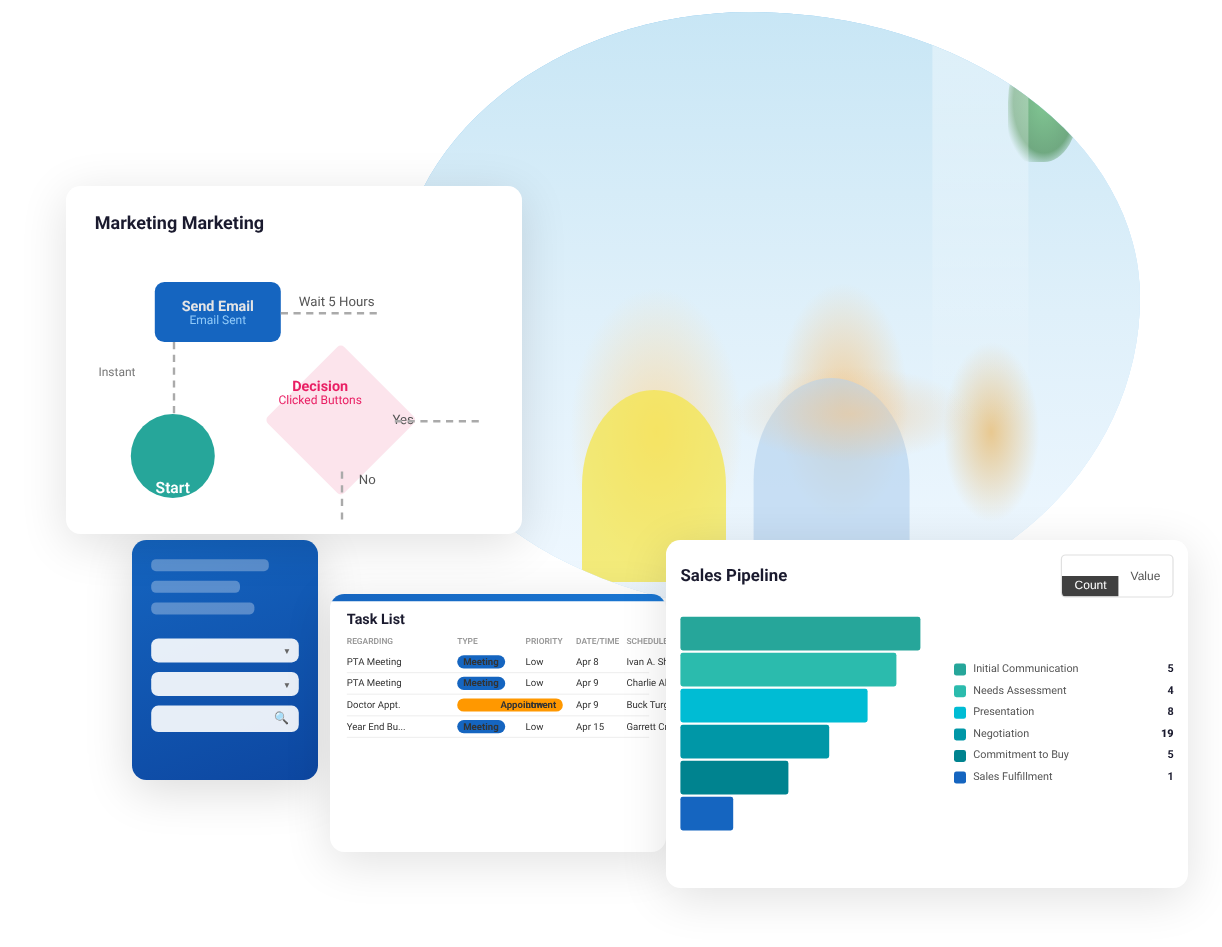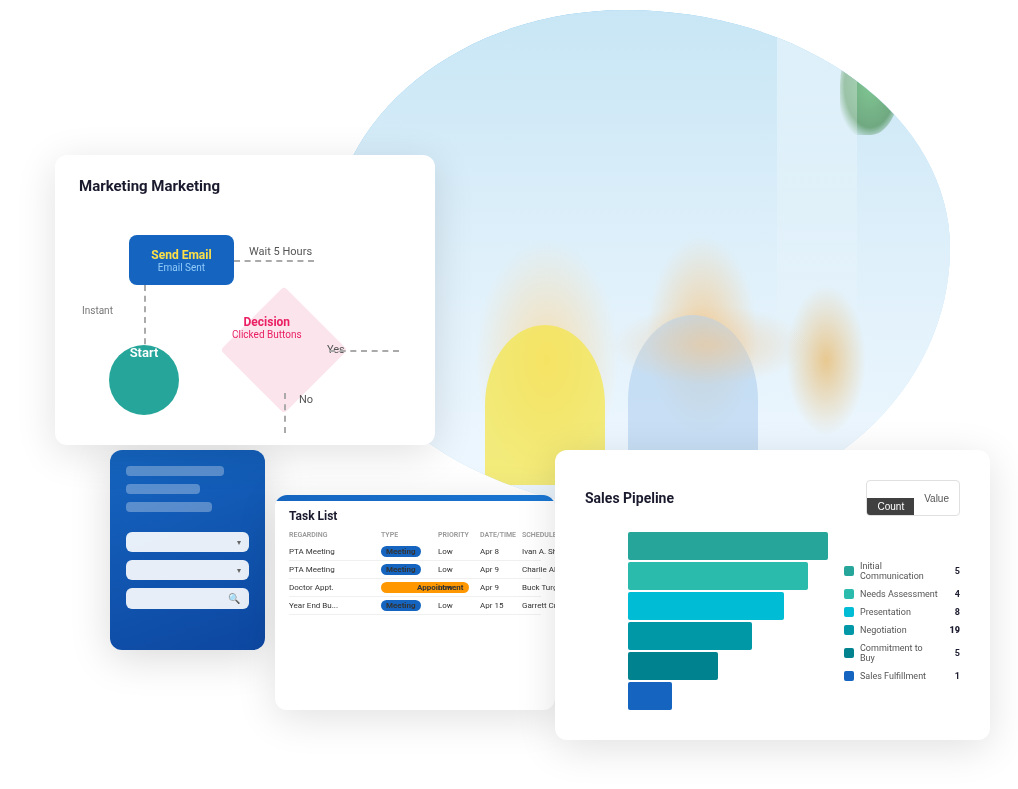--- a/index.html
+++ b/index.html
@@ -108,21 +108,21 @@
       height: 50px;
       background: #1565c0;
       border-radius: 8px;
       display: flex;
       flex-direction: column;
       align-items: center;
       justify-content: center;
       cursor: pointer;
     }
     .send-email-btn .line1 {
-      color: #fde047;
+      color: #e5e5e5;
       font-size: 12px;
       font-weight: 700;
     }
     .send-email-btn .line2 {
       color: #90caf9;
       font-size: 10px;
     }
 
     
     .dashed-h {
@@ -172,21 +172,21 @@
     
     .start-circle {
       position: absolute;
       top: 120px;
       left: 30px;
       width: 70px;
       height: 70px;
       background: #26a69a;
       border-radius: 50%;
       display: flex;
-      align-items: flex-start;
+      align-items: flex-end;
       justify-content: center;
       color: white;
       font-size: 13px;
       font-weight: 600;
       cursor: pointer;
     }
 
     
     .dashed-v {
       position: absolute;
@@ -348,21 +348,21 @@
     
     .pipeline-card {
       position: absolute;
       top: 450px;
       left: 555px;
       width: 435px;
       height: 290px;
       background: #ffffff;
       border-radius: 12px;
       box-shadow: 0 8px 40px rgba(0,0,0,0.12);
-      padding: 30px;
+      padding: 12px;
       z-index: 10;
     }
     .pipeline-header {
       display: flex;
       align-items: center;
       justify-content: space-between;
       margin-bottom: 16px;
     }
     .pipeline-title {
       font-size: 14px;
@@ -383,22 +383,21 @@
       background: transparent;
       color: #555;
     }
     .toggle-btn.active {
       background: #404040;
       color: white;
       margin-top: 17px;
     }
     .pipeline-content {
       display: flex;
-      gap: 16px;
-      margin-left: 43px;
+      gap: 28px;
     }
     .funnel-area {
       flex: 0 0 200px;
       display: flex;
       flex-direction: column;
       gap: 2px;
       align-items: flex-start;
     }
     .funnel-bar {
       height: 28px;

